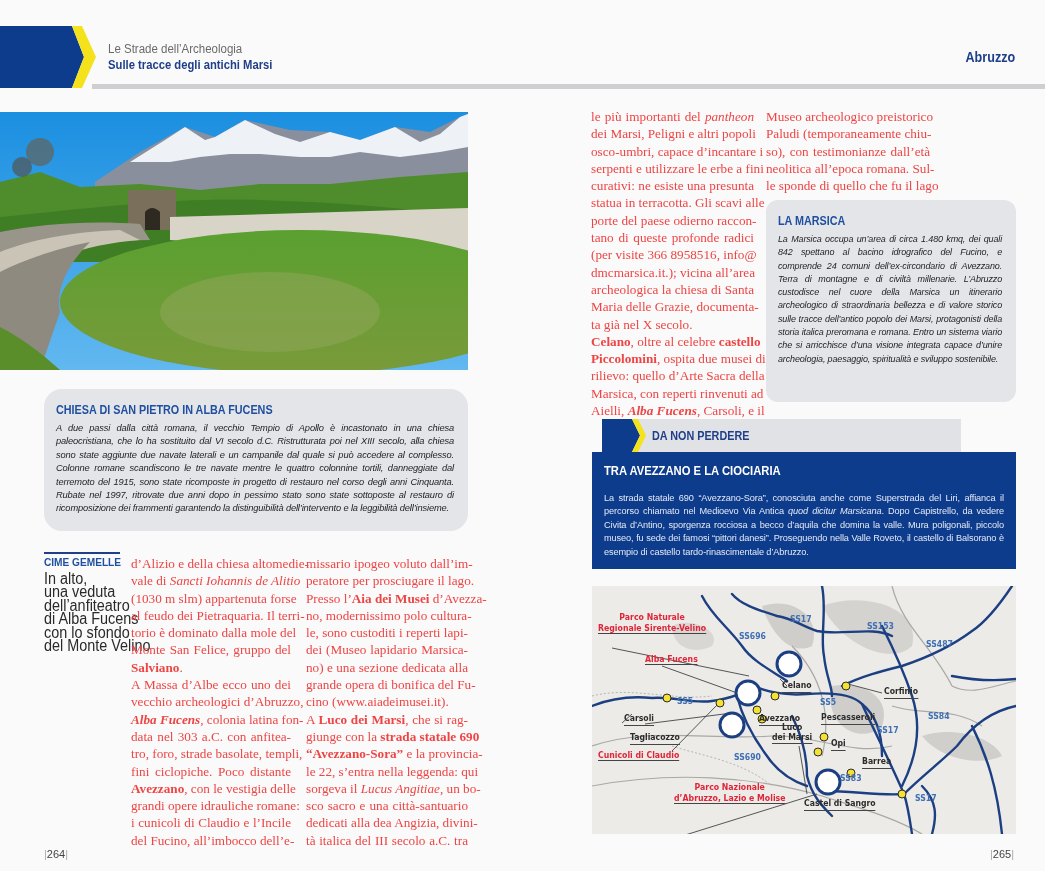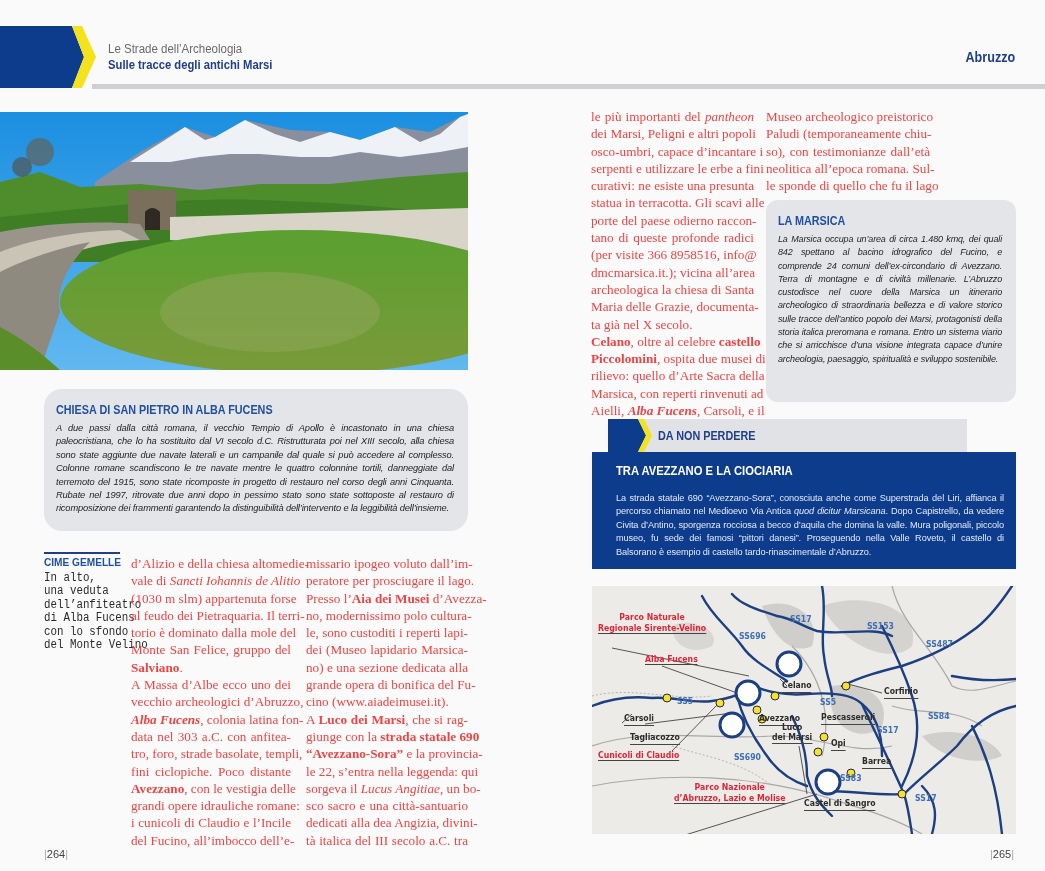--- a/index.html
+++ b/index.html
@@ -22,40 +22,40 @@
   .gbox h3 { font-size: 12px; font-weight: bold; color: #1f4fa0; margin-bottom: 5px; transform: scaleX(0.9); transform-origin: left; white-space: nowrap; }
   .gbox p { font-size: 9.3px; line-height: 13.4px; color: #1f1f1f; text-align: justify; letter-spacing: -0.15px; font-style: italic; }
 
   .box-sanpietro { left: 44px; top: 389px; width: 424px; height: 142px; padding: 14px 14px 10px 12px; border-radius: 18px; }
   .box-marsica { left: 766px; top: 200px; width: 250px; height: 202px; padding: 14px 14px 2px 12px; }
   .box-marsica p { font-size: 9px; line-height: 13.3px; }
 
   
   .caption-rule { position: absolute; left: 44px; top: 552px; width: 76px; height: 2px; background: #1f3f8a; }
   .caption-title { position: absolute; left: 44px; top: 556px; font-family: "Liberation Sans", sans-serif; font-size: 11.5px; font-weight: bold; color: #1f4fa0; transform: scaleX(0.88); transform-origin: left; white-space: nowrap; }
-  .caption-body { position: absolute; left: 44px; top: 572px; width: 80px; font-family: Liberation Mono, monospace; font-size: 12px; line-height: 13.4px; color: #2a2a2a; }
+  .caption-body { position: absolute; left: 44px; top: 572px; width: 80px; font-family: Liberation Sans, sans-serif; font-size: 16px; line-height: 13.4px; color: #2a2a2a; }
   .caption-body span { display: block; white-space: nowrap; transform: scaleX(0.9); transform-origin: left; }
 
   
   .col { position: absolute; font-size: 13.2px; line-height: 17.3px; color: #ef4444; }
   .col .ln { display: block; white-space: nowrap; text-align: justify; text-align-last: justify; }
   .col .ln.last { text-align-last: left; }
   .col b { font-weight: bold; }
   .col i { font-style: italic; }
   .col-a { left: 131px; top: 555px; width: 160px; }
   .col-b { left: 306px; top: 555px; width: 162px; }
   .col-c { left: 591px; top: 108px; width: 163px; }
   .col-d { left: 766px; top: 108px; width: 164px; }
 
   
   .dnp { position: absolute; left: 592px; top: 419px; width: 424px; height: 150px; }
-  .dnp-head { position: absolute; left: 16px; top: 0; width: 359px; height: 33px; background: #e1e2e6; }
+  .dnp-head { position: absolute; left: 10px; top: 0; width: 359px; height: 33px; background: #e1e2e6; }
   .dnp-head svg { position: absolute; left: 0; top: 0; }
   .dnp-label { position: absolute; left: 50px; top: 10px; font-family: "Liberation Sans", sans-serif; font-size: 12px; font-weight: bold; color: #1f3f8a; transform: scaleX(0.9); transform-origin: left; }
-  .dnp-body { position: absolute; left: 0; top: 33px; width: 424px; height: 117px; background: #0e3c8c; padding: 12px 12px 8px 24px; font-family: "Liberation Sans", sans-serif; color: #fff; }
+  .dnp-body { position: absolute; left: 0; top: 33px; width: 424px; height: 117px; background: #0e3c8c; padding: 12px 12px 8px 12px; font-family: "Liberation Sans", sans-serif; color: #fff; }
   .dnp-body h3 { font-size: 12.5px; font-weight: bold; margin-bottom: 14px; transform: scaleX(0.9); transform-origin: left; white-space: nowrap; }
   .dnp-body p { font-size: 9.2px; line-height: 13.4px; color: #e3e9f6; text-align: justify; letter-spacing: -0.1px; }
 
   
   .map { position: absolute; left: 592px; top: 586px; width: 424px; height: 248px; overflow: hidden; background: #ecebe8; }
   .map svg { display: block; }
   .lbl { position: absolute; font-family: "DejaVu Sans", sans-serif; font-weight: bold; white-space: nowrap; }
   .lbl-town { font-size: 9px; color: #2c2c2c; border-bottom: 1px solid #444; line-height: 11px; padding-bottom: 1px; transform: scaleX(0.86); transform-origin: left; }
   .lbl-site { font-size: 9.5px; color: #e02538; border-bottom: 1px solid #444; line-height: 11px; text-align: center; transform: scaleX(0.82); transform-origin: left; }
   .lbl-road { font-size: 9px; color: #3f6fb4; transform: scaleX(0.86); transform-origin: left; }

